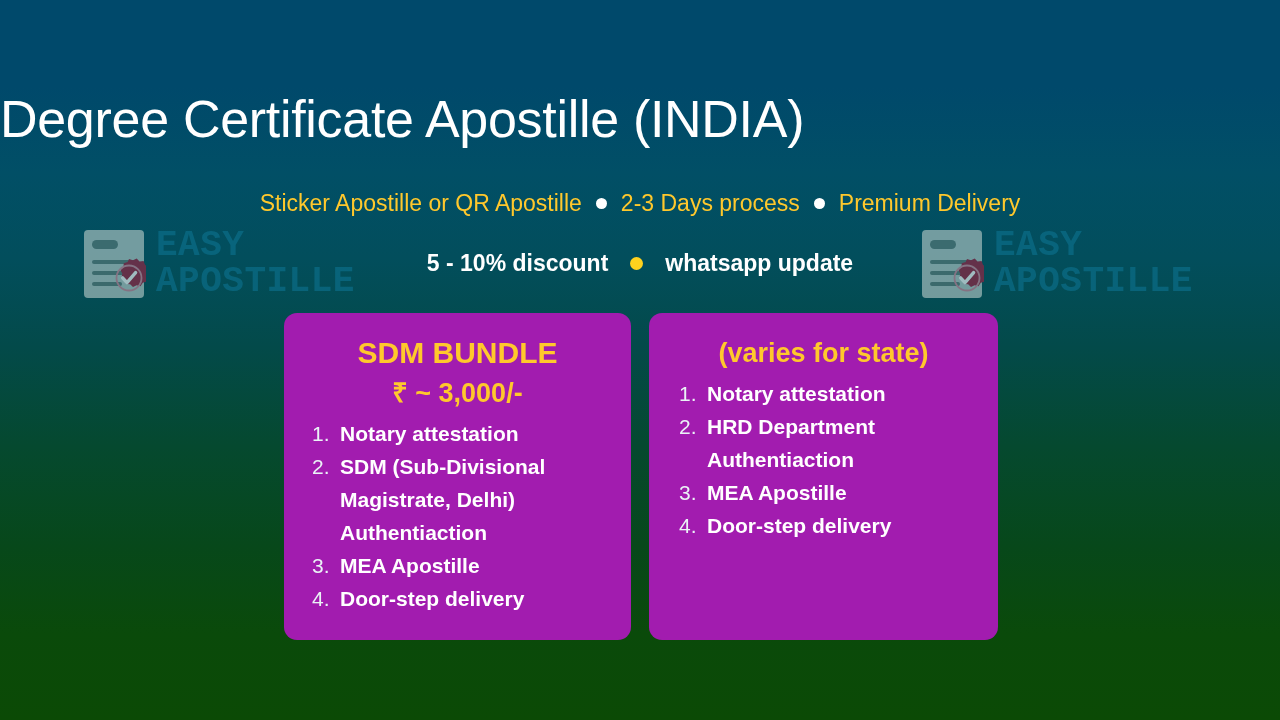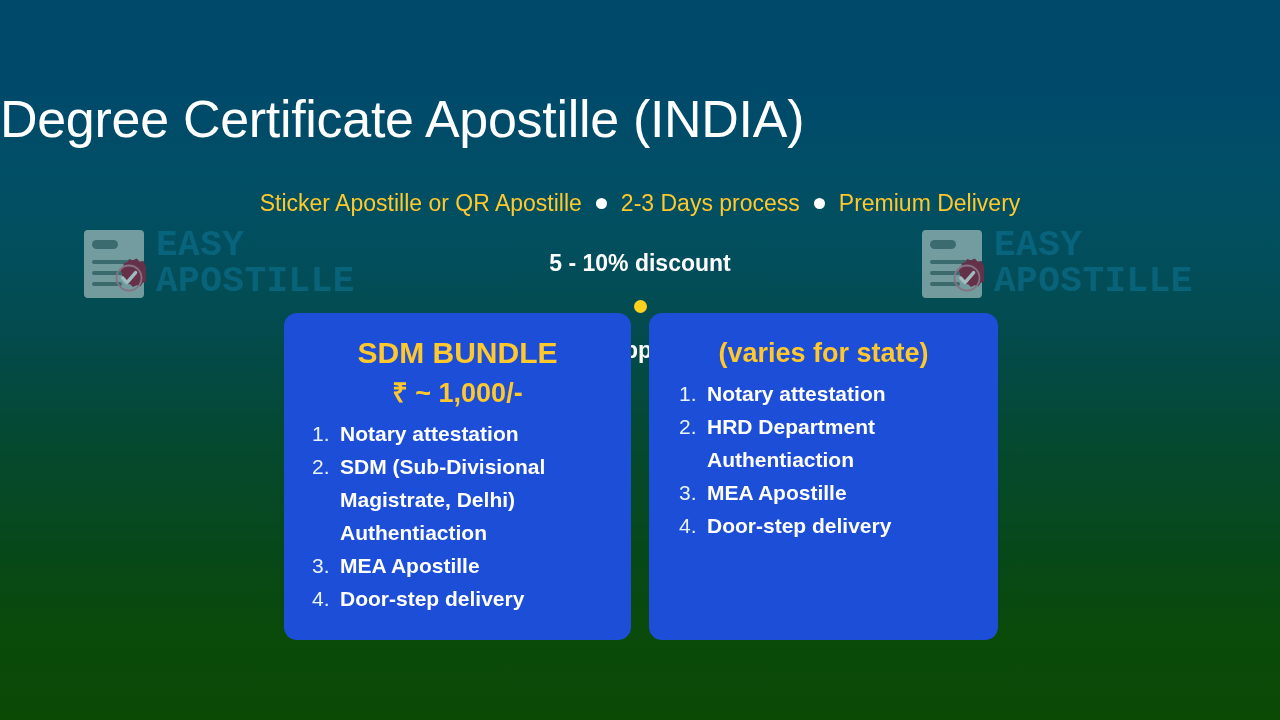--- a/index.html
+++ b/index.html
@@ -61,21 +61,20 @@
     top:248px; left:0; width:1280px;
     display:flex;
     justify-content:center;
     align-items:center;
     gap:22px;
     font-size:23px;
     font-weight:bold;
     color:#ffffff;
     line-height:30px;
     white-space:nowrap;
-    flex-direction:column;
   }
   .dot-gold {
     width:13px; height:13px;
     border-radius:50%;
     background:#ffd21e;
     flex:0 0 auto;
     display:inline-block;
   }
 
   
@@ -104,21 +103,21 @@
 
   
   .cards {
     position:absolute;
     top:313px; left:284px;
     width:714px; height:327px;
     display:flex;
     gap:18px;
   }
   .card {
-    background:#1d4ed8;
+    background:#a21caf;
     border-radius:13px;
     padding:20px 0 0 0;
     position:relative;
   }
   .card.sdm { width:347px; }
   .card.hrd { width:349px; }
 
   .card-title {
     text-align:center;
     color:#ffc82c;
@@ -222,21 +221,21 @@
   <span>
     <div class="wm-text">EASY</div>
     <div class="wm-text">APOSTILLE</div>
   </span>
 </div>
 
 <div class="cards">
 
   <div class="card sdm">
     <div class="card-title">SDM BUNDLE</div>
-    <div class="card-subtitle">₹ ~  1,000/-</div>
+    <div class="card-subtitle">₹ ~  3,000/-</div>
     <ol class="card-list">
       <li>Notary attestation</li>
       <li>SDM (Sub-Divisional Magistrate, Delhi) Authentiaction</li>
       <li>MEA Apostille</li>
       <li>Door-step delivery</li>
     </ol>
   </div>
 
   <div class="card hrd">
     <div class="card-subtitle">(varies for state)</div>

